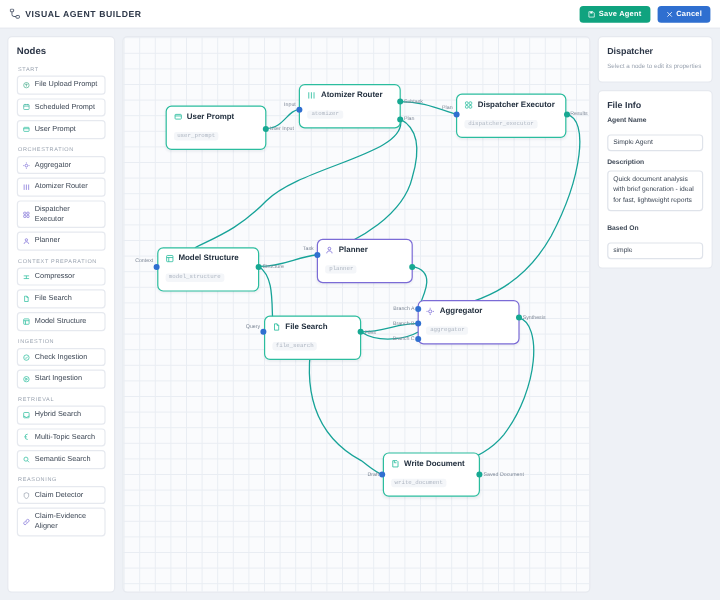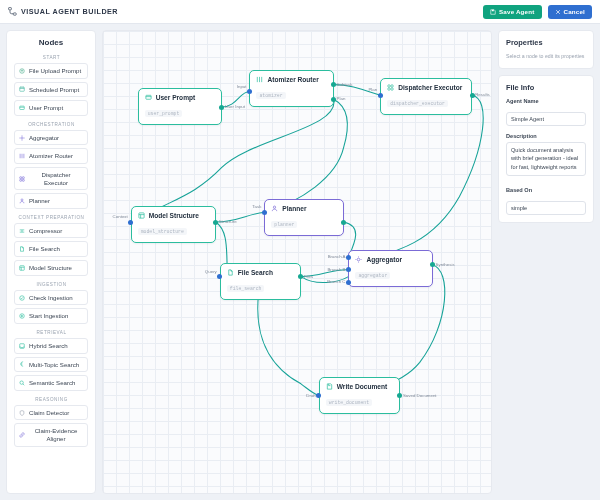--- a/index.html
+++ b/index.html
@@ -43,21 +43,20 @@
 
   
   .sidebar {
     width: 90px; min-width: 90px;
     background: #ffffff;
     border: 1px solid #e6e9ef;
     border-radius: 4px;
     padding: 7px 7px 0 7px;
     overflow: hidden;
     position: relative;
-    text-align: center;
   }
   .sidebar-title { font-size: 8px; font-weight: bold; color:#2d3748; margin-bottom: 8px; }
   .sec-label {
     font-size: 4.6px; letter-spacing: .55px; color: #9aa3b0;
     margin: 6px 0 3px 1px; text-transform: uppercase;
   }
   .sec-label:first-of-type { margin-top: 2px; }
   .node-item {
     display: flex; align-items: center; gap: 4px;
     border: 1px solid #e6e9ef; border-radius: 3px;
@@ -403,21 +402,21 @@
         <div class="port out" style="left: calc(84.949% - 2.5px); top: calc(50.6329% - 2.5px);"></div>
         <div class="plabel" style="left: 85.7143%; top: calc(50.6329% - 3px);">Synthesis</div>
         <div class="port in" style="left: calc(55.6122% - 2.5px); top: calc(78.903% - 2.5px);"></div>
         <div class="plabel" style="left: auto; top: calc(78.903% - 3px); right: 45.1531%;">Draft</div>
         <div class="port out" style="left: calc(76.5306% - 2.5px); top: calc(78.903% - 2.5px);"></div>
         <div class="plabel" style="left: 77.2959%; top: calc(78.903% - 3px);">Saved Document</div>
       </div>
 
     <div class="props">
       <div class="card">
-        <div class="card-title">Properties</div>
+        <div class="card-title">Dispatcher</div>
         <div class="card-hint">Select a node to edit its properties</div>
       </div>
       <div class="card">
         <div class="card-title">File Info</div>
 
         <div class="field">
           <div class="field-label">Agent Name</div>
           <input class="inp" value="Simple Agent" style="">
         </div>
 

